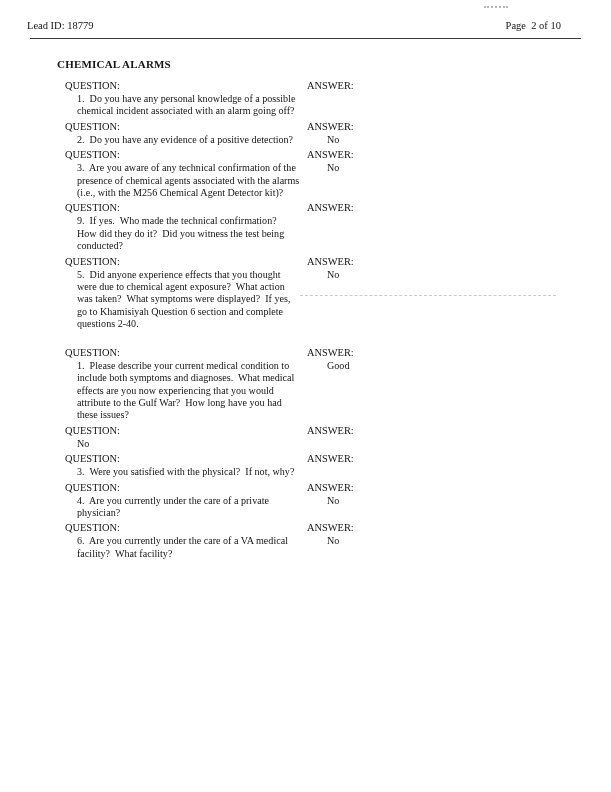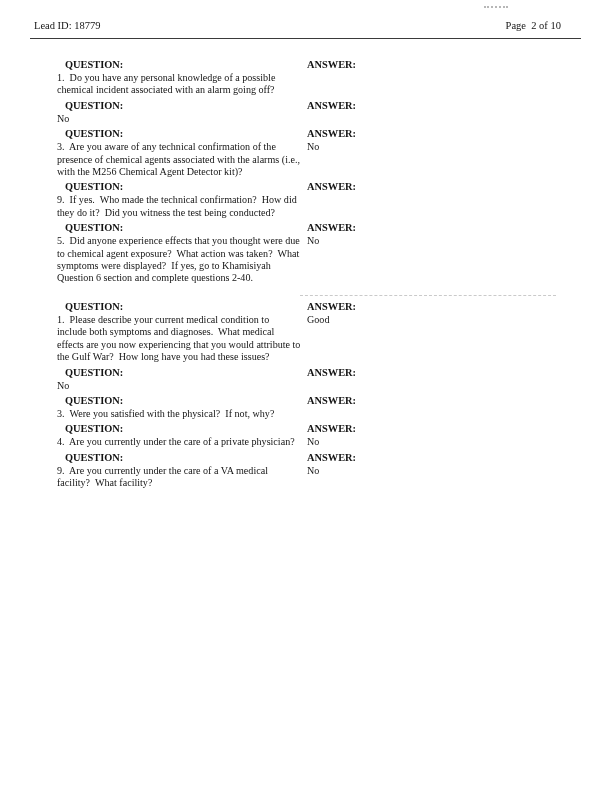--- a/index.html
+++ b/index.html
@@ -9,21 +9,21 @@
     height: 792px;
     position: relative;
     font-family: "Liberation Serif", serif;
     color: #141414;
     overflow: hidden;
   }
   .page-header {
     display: flex;
     justify-content: space-between;
     align-items: baseline;
-    padding: 20px 50px 0 34px;
+    padding: 20px 50px 0 27px;
     font-size: 10.5px;
     white-space: pre;
   }
   .header-rule {
     position: absolute;
     left: 30px;
     right: 30px;
     top: 38px;
     border: none;
     border-top: 1px solid #3a3a3a;
@@ -53,58 +53,61 @@
     letter-spacing: .2px;
     margin-bottom: 9px;
   }
   .section + .section { margin-top: 15px; }
   .qa-row {
     display: grid;
     grid-template-columns: 250px 1fr;
     margin-bottom: 2px;
   }
   .q-label, .a-label {
-    font-weight: bold;
+    font-weight: normal;
     font-size: 10.4px;
     line-height: 14px;
   }
   .q-label { padding-left: 8px; }
   .q-text, .a-text {
     font-size: 10.1px;
     line-height: 12.4px;
     white-space: pre-wrap;
+    margin-left: 20px;
   }
   .q-text { padding-right: 6px; }
 </style>
 </head>
 <body>
 
 <div class="scan-dots"></div>
 
 <header class="page-header">
   <span>Lead ID: 18779</span>
   <span>Page  2 of 10</span>
 </header>
 <hr class="header-rule">
 
 <div class="scan-dash-line"></div>
 
 <main class="content">
 
   <section class="section">
+    <h2 class="section-title">CHEMICAL ALARMS</h2>
 
     <div class="qa-row">
       <div class="q-label">QUESTION:</div>
       <div class="a-label">ANSWER:</div>
       <div class="q-text">1.  Do you have any personal knowledge of a possible chemical incident associated with an alarm going off?</div>
     </div>
 
     <div class="qa-row">
       <div class="q-label">QUESTION:</div>
       <div class="a-label">ANSWER:</div>
+      <div class="q-text">2.  Do you have any evidence of a positive detection?</div>
       <div class="a-text">No</div>
     </div>
 
     <div class="qa-row">
       <div class="q-label">QUESTION:</div>
       <div class="a-label">ANSWER:</div>
       <div class="q-text">3.  Are you aware of any technical confirmation of the presence of chemical agents associated with the alarms (i.e., with the M256 Chemical Agent Detector kit)?</div>
       <div class="a-text">No</div>
     </div>
 
@@ -148,18 +151,18 @@
     <div class="qa-row">
       <div class="q-label">QUESTION:</div>
       <div class="a-label">ANSWER:</div>
       <div class="q-text">4.  Are you currently under the care of a private physician?</div>
       <div class="a-text">No</div>
     </div>
 
     <div class="qa-row">
       <div class="q-label">QUESTION:</div>
       <div class="a-label">ANSWER:</div>
-      <div class="q-text">9.  Are you currently under the care of a VA medical facility?  What facility?</div>
+      <div class="q-text">6.  Are you currently under the care of a VA medical facility?  What facility?</div>
       <div class="a-text">No</div>
     </div>
   </section>
 
 </main>
 
 </body></html>

